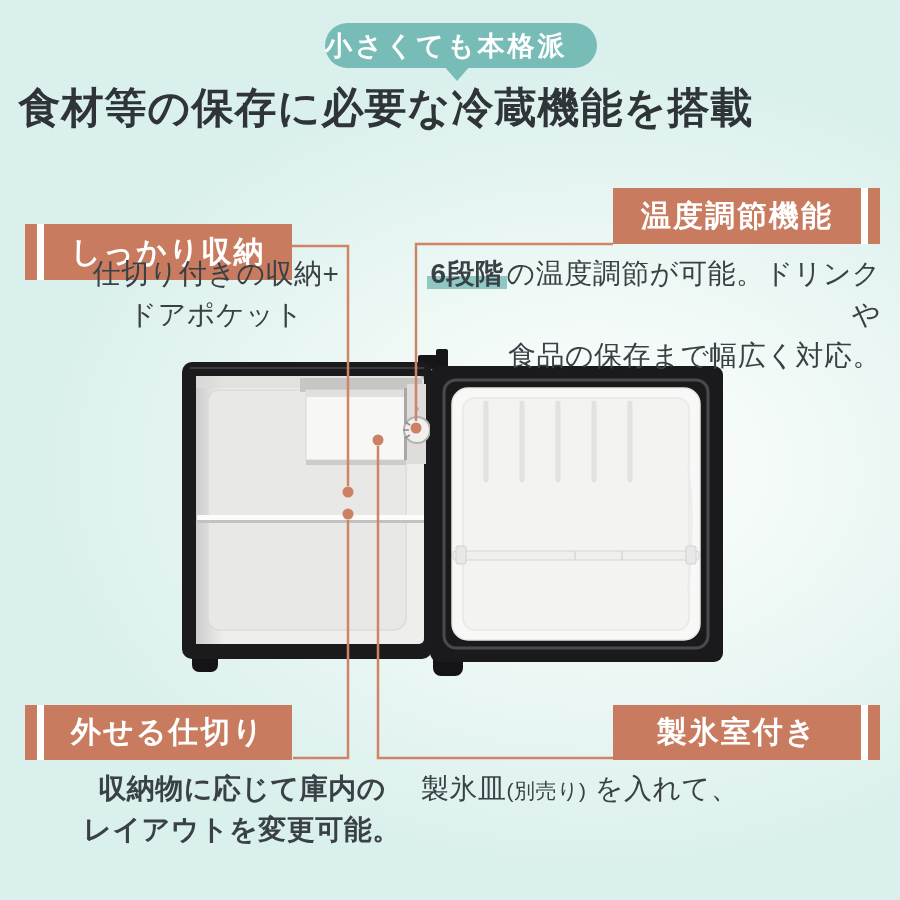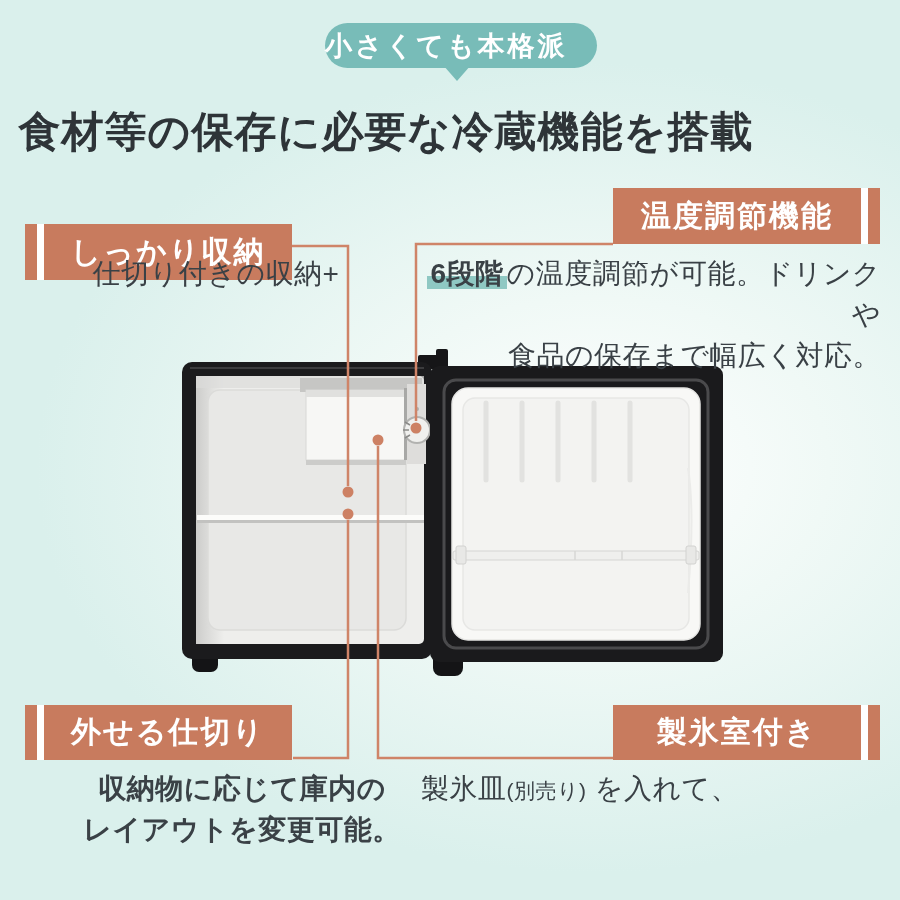--- a/index.html
+++ b/index.html
@@ -15,21 +15,21 @@
     background:#78bcb8;display:flex;align-items:center;justify-content:flex-start;
   }
   .badge span{color:#ffffff;font-size:27px;font-weight:700;letter-spacing:3px;}
   .badge-tri{
     left:443px;top:65px;width:0;height:0;
     border-left:14px solid transparent;border-right:14px solid transparent;
     border-top:16px solid #78bcb8;
   }
   
   .title{
-    left:0;top:104px;width:772px;margin:0;text-align:center;
+    left:0;top:80px;width:772px;margin:0;text-align:center;
     font-size:42px;font-weight:700;color:#2e3438;letter-spacing:1px;
   }
   
   .fheader{display:flex;height:56px;}
   .fheader .bar{width:12px;background:#c87b5e;}
   .fheader .stripe{width:7px;background:#ffffff;}
   .fheader .htext{
     flex:1;background:#c87b5e;color:#ffffff;display:flex;align-items:center;justify-content:center;
     font-size:30px;font-weight:700;letter-spacing:2px;
   }
@@ -147,20 +147,21 @@
 
   <h1 class="abs title">食材等の保存に必要な冷蔵機能を搭載</h1>
 
   <div class="abs fheader fh-tl">
     <span class="bar"></span>
     <span class="stripe"></span>
     <span class="htext">しっかり収納</span>
   </div>
   <div class="abs fbody fb-tl">
     <div>仕切り付きの収納+</div>
+    <div>ドアポケット</div>
   </div>
 
   <div class="abs fheader fh-tr">
     <span class="htext">温度調節機能</span>
     <span class="stripe"></span>
     <span class="bar"></span>
   </div>
   <div class="abs fbody fb-tr">
     <div><span class="hl">6段階</span><span>の温度調節が可能。ドリンクや</span></div>
     <div>食品の保存まで幅広く対応。</div>

